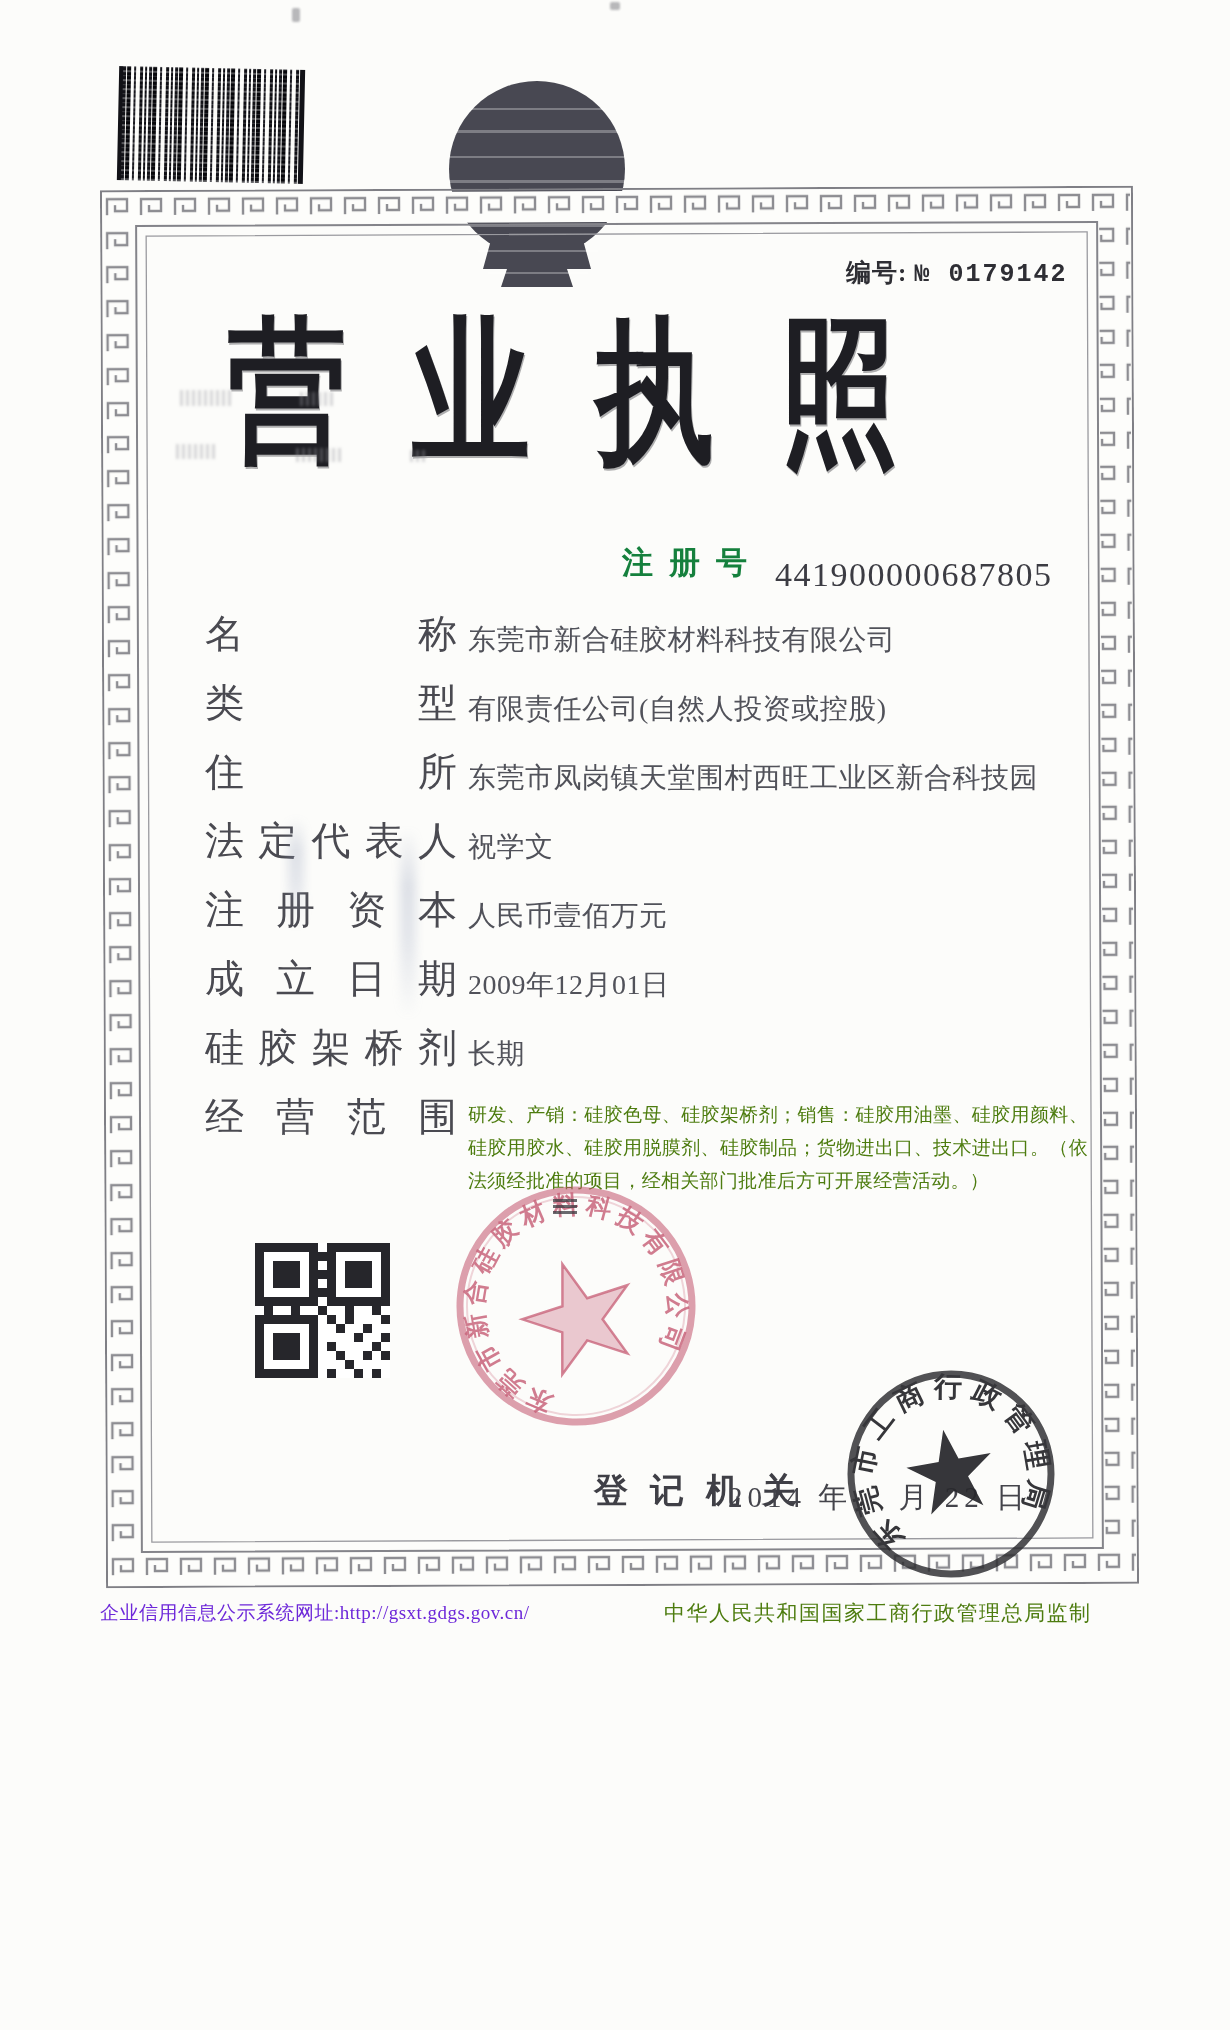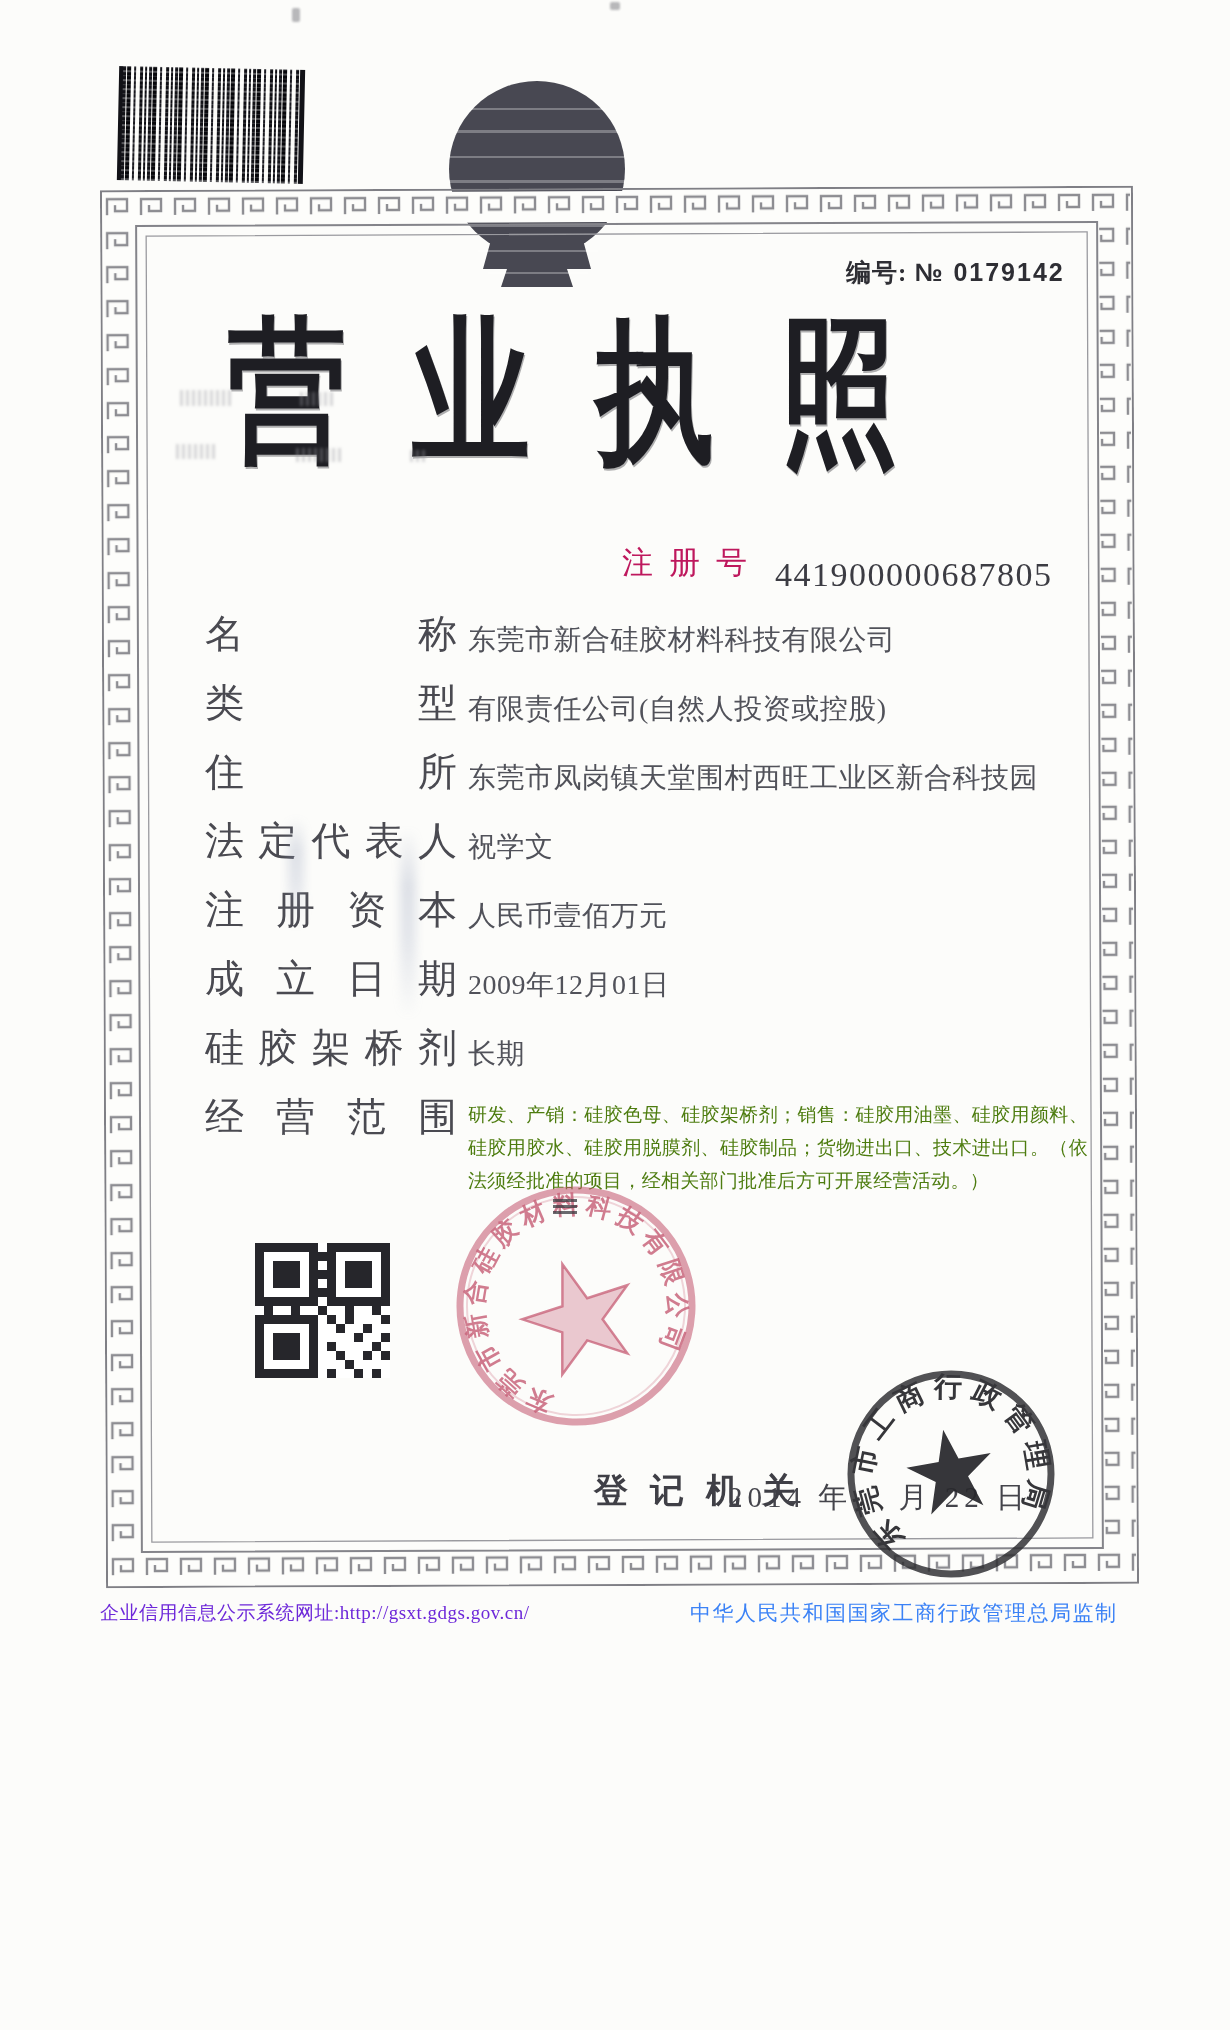--- a/index.html
+++ b/index.html
@@ -23,33 +23,33 @@
   }
 
   
   .emblem{left:448px;top:72px;filter:blur(.7px) contrast(1.05);}
 
   
   .frame{left:103px;top:188px;transform:rotate(-0.25deg);}
 
   
   .serial{left:846px;top:256px;font-size:25px;color:#2e2e34;font-weight:700;letter-spacing:1px;white-space:nowrap;}
-  .serial .num{font-family:Liberation Sans, sans-serif;letter-spacing:2px;text-align:right;}
+  .serial .num{font-family:Liberation Mono, monospace;letter-spacing:2px;text-align:right;}
 
   
   .title{
     left:228px;top:316px;font-size:118px;font-weight:900;color:#1e1e23;
     letter-spacing:66px;white-space:nowrap;line-height:1;
     transform:scaleY(1.32);transform-origin:left top;
     text-shadow:1px 1px 0 rgba(30,30,35,.35);
   }
 
   
   .regline{top:542px;white-space:nowrap;}
-  .reg-label{left:622px;font-size:31px;color:#be185d;letter-spacing:16px;font-weight:400;}
+  .reg-label{left:622px;font-size:31px;color:#15803d;letter-spacing:16px;font-weight:700;}
   .reg-num{left:775px;top:556px;font-size:34px;color:#3c3c43;letter-spacing:1.5px;}
 
   
   .row{position:absolute;left:0;top:0;width:1230px;}
   .f-label{
     position:absolute;left:205px;width:252px;
     font-size:39px;font-weight:400;color:#4a4a51;
     text-align:justify;text-align-last:justify;line-height:1.1;
   }
   .f-value{
@@ -67,21 +67,21 @@
   
   .seal-red{left:450px;top:1180px;opacity:.9;transform:rotate(-18deg);}
   .seal-black{left:843px;top:1366px;opacity:.93;transform:rotate(-10deg);z-index:6;}
 
   
   .registrar{left:594px;top:1468px;font-size:34px;font-weight:700;color:#3f3f46;letter-spacing:22px;white-space:nowrap;}
   .issue-date{left:728px;top:1478px;font-size:29px;color:#44444b;letter-spacing:5px;white-space:nowrap;z-index:4;}
 
   
   .footer-left{left:100px;top:1600px;font-size:19px;color:#6d28d9;letter-spacing:.5px;white-space:nowrap;}
-  .footer-right{left:690px;top:1599px;font-size:21px;color:#3b82f6;letter-spacing:1.5px;white-space:nowrap;font-weight:500;}
+  .footer-right{left:664px;top:1599px;font-size:21px;color:#4d7c0f;letter-spacing:1.5px;white-space:nowrap;font-weight:500;}
 
   
   .art{position:absolute;pointer-events:none;}
   .smudge{background:repeating-linear-gradient(90deg,#9a9aa0 0 3px,transparent 3px 6px);filter:blur(1.5px);opacity:.4;}
   .bluestreak{background:linear-gradient(180deg,transparent,#8d98b4 30%,#a7b0c6 60%,transparent);filter:blur(5px);opacity:.28;width:16px;}
   .dark-mark{background:repeating-linear-gradient(0deg,#3a3a40 0 3px,transparent 3px 6px);opacity:.75;filter:blur(.4px);}
   .dot{background:#8b8b90;border-radius:2px;filter:blur(1px);opacity:.6;}
 </style>
 </head>
 <body>

